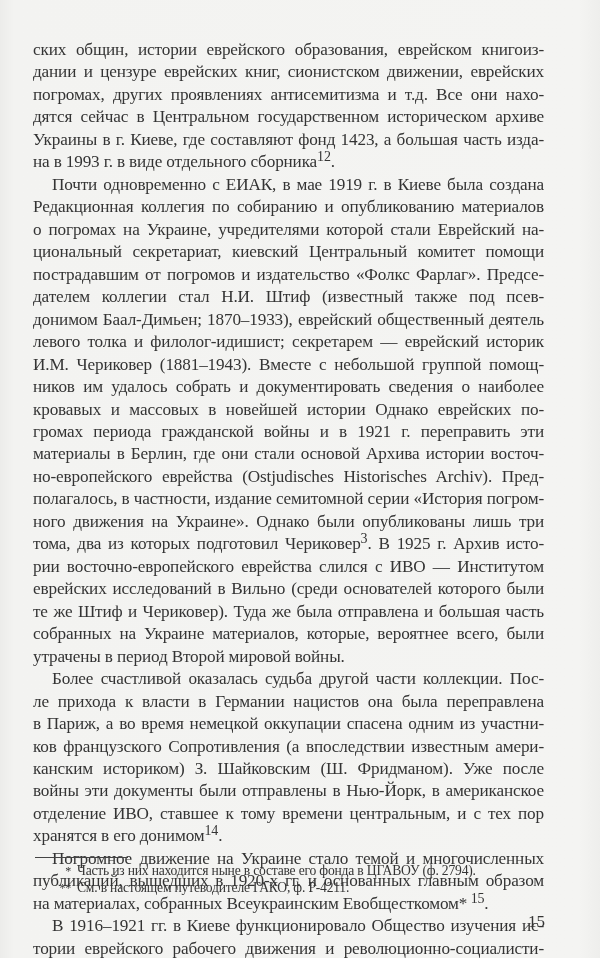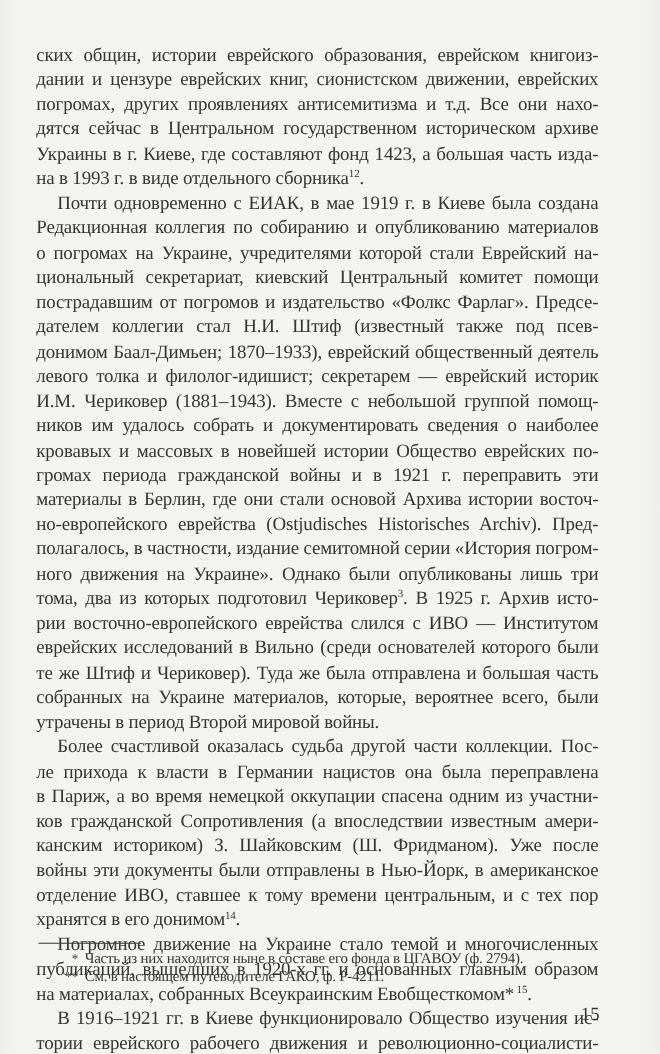--- a/index.html
+++ b/index.html
@@ -38,21 +38,21 @@
       text-align-last: justify;
       height: 22.47px;
     }
     .line.last {
       text-align-last: left;
     }
     .line.indent {
       padding-left: 19px;
     }
     sup {
-      font-size: 10px;
+      font-size: 14px;
       line-height: 0;
       vertical-align: 6px;
     }
     .fn-rule {
       position: absolute;
       left: 35px;
       top: 857px;
       width: 93px;
       height: 0;
       border-top: 1.2px solid #444;
@@ -101,36 +101,36 @@
       <div class="line indent"><span>Почти одновременно с ЕИАК, в мае 1919 г. в Киеве была создана</span></div>
       <div class="line"><span>Редакционная коллегия по собиранию и опубликованию материалов</span></div>
       <div class="line"><span>о погромах на Украине, учредителями которой стали Еврейский на-</span></div>
       <div class="line"><span>циональный секретариат, киевский Центральный комитет помощи</span></div>
       <div class="line"><span>пострадавшим от погромов и издательство «Фолкс Фарлаг». Предсе-</span></div>
       <div class="line"><span>дателем коллегии стал Н.И. Штиф (известный также под псев-</span></div>
       <div class="line"><span>донимом Баал-Димьен; 1870–1933), еврейский общественный деятель</span></div>
       <div class="line"><span>левого толка и филолог-идишист; секретарем — еврейский историк</span></div>
       <div class="line"><span>И.М. Чериковер (1881–1943). Вместе с небольшой группой помощ-</span></div>
       <div class="line"><span>ников им удалось собрать и документировать сведения о наиболее</span></div>
-      <div class="line"><span>кровавых и массовых в новейшей истории Общество еврейских по-</span></div>
+      <div class="line"><span>кровавых и массовых в новейшей истории Однако еврейских по-</span></div>
       <div class="line"><span>громах периода гражданской войны и в 1921 г. переправить эти</span></div>
       <div class="line"><span>материалы в Берлин, где они стали основой Архива истории восточ-</span></div>
       <div class="line"><span>но-европейского еврейства (Ostjudisches Historisches Archiv). Пред-</span></div>
       <div class="line"><span>полагалось, в частности, издание семитомной серии «История погром-</span></div>
       <div class="line"><span>ного движения на Украине». Однако были опубликованы лишь три</span></div>
       <div class="line"><span>тома, два из которых подготовил Чериковер</span><sup>3</sup><span>. В 1925 г. Архив исто-</span></div>
       <div class="line"><span>рии восточно-европейского еврейства слился с ИВО — Институтом</span></div>
       <div class="line"><span>еврейских исследований в Вильно (среди основателей которого были</span></div>
       <div class="line"><span>те же Штиф и Чериковер). Туда же была отправлена и большая часть</span></div>
       <div class="line"><span>собранных на Украине материалов, которые, вероятнее всего, были</span></div>
       <div class="line last"><span>утрачены в период Второй мировой войны.</span></div>
       <div class="line indent"><span>Более счастливой оказалась судьба другой части коллекции. Пос-</span></div>
       <div class="line"><span>ле прихода к власти в Германии нацистов она была переправлена</span></div>
       <div class="line"><span>в Париж, а во время немецкой оккупации спасена одним из участни-</span></div>
-      <div class="line"><span>ков гражданской Сопротивления (а впоследствии известным амери-</span></div>
+      <div class="line"><span>ков французского Сопротивления (а впоследствии известным амери-</span></div>
       <div class="line"><span>канским историком) З. Шайковским (Ш. Фридманом). Уже после</span></div>
       <div class="line"><span>войны эти документы были отправлены в Нью-Йорк, в американское</span></div>
       <div class="line"><span>отделение ИВО, ставшее к тому времени центральным, и с тех пор</span></div>
       <div class="line last"><span>хранятся в его донимом</span><sup>14</sup><span>.</span></div>
       <div class="line indent"><span>Погромное движение на Украине стало темой и многочисленных</span></div>
       <div class="line"><span>публикаций, вышедших в 1920-х гг. и основанных главным образом</span></div>
       <div class="line last"><span>на материалах, собранных Всеукраинским Евобщесткомом*</span><sup> 15</sup><span>.</span></div>
       <div class="line indent"><span>В 1916–1921 гг. в Киеве функционировало Общество изучения ис-</span></div>
       <div class="line"><span>тории еврейского рабочего движения и революционно-социалисти-</span></div>
     </div>

